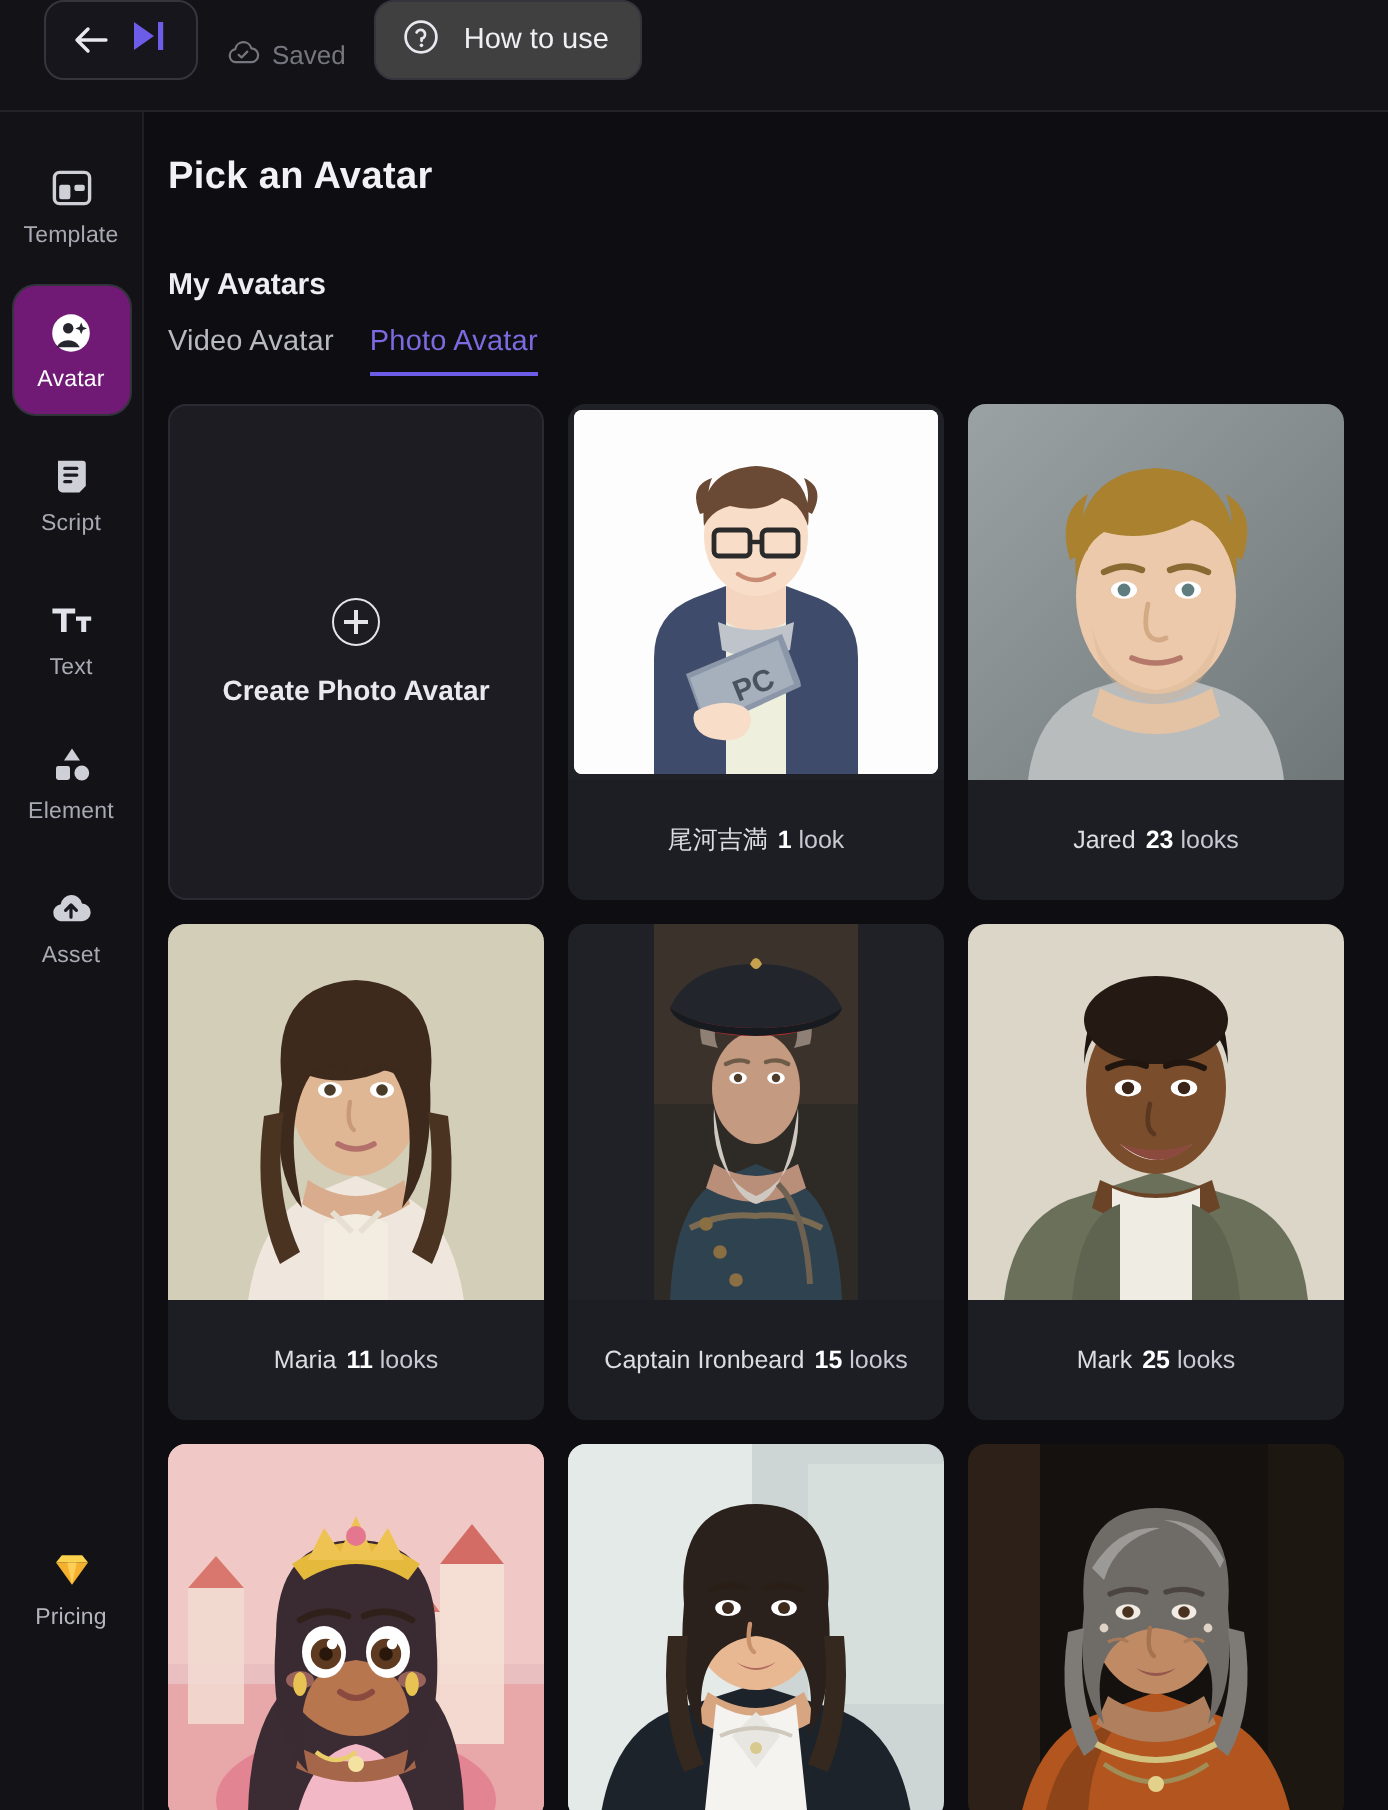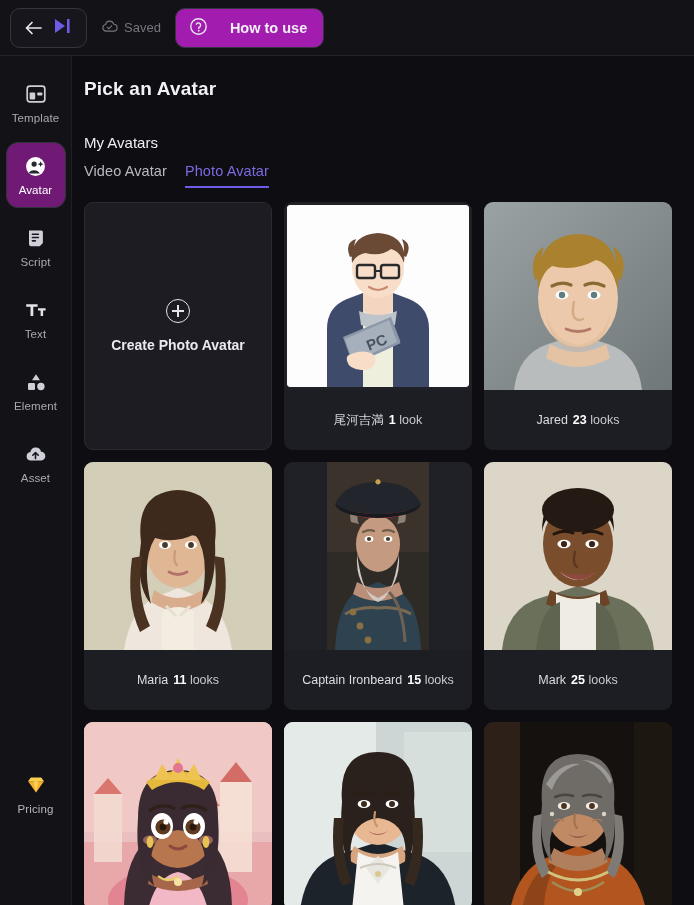--- a/index.html
+++ b/index.html
@@ -10,42 +10,42 @@
     overflow: hidden;
     color: #e9e9ee;
   }
   #app { position: relative; width: 694px; height: 905px; display: flex; flex-direction: column; }
 
   
   .topbar {
     height: 56px; flex: 0 0 56px;
     background: #121217;
     border-bottom: 1px solid #232329;
-    display: flex; align-items: center;
-    padding-left: 10px; gap: 10px;
+    display: flex; 
+    padding-left: 22px; gap: 10px;
   }
   .nav-pill {
     height: 40px; display: flex; align-items: center; gap: 11px;
     padding: 0 14px;
     border: 1px solid #35353d; border-radius: 10px;
     background: #16161c;
   }
   .back-arrow { width: 17px; height: 14px; position: relative; }
   .back-arrow svg { display: block; }
   .logo-mark { display: block; }
   .saved {
     display: flex; align-items: center; gap: 6px;
     color: #76767f; font-size: 13px; padding: 0 4px;
   }
   .howto {
-    height: 40px; display: flex; align-items: center; gap: 22px;
+    height: 40px; display: flex; align-items: center; gap: 12px;
     padding: 0 16px 0 13px;
     border: 1px solid #35353d; border-radius: 10px;
-    background: #a21caf;
-    font-size: 14.5px; font-weight: 700; color: #f0f0f4;
+    background: #404040;
+    font-size: 14.5px; font-weight: 400; color: #f0f0f4;
   }
 
   
   .body-row { flex: 1 1 auto; display: flex; min-height: 0; }
 
   
   .sidebar {
     width: 72px; flex: 0 0 72px;
     background: #121217;
     border-right: 1px solid #1f1f25;
@@ -74,21 +74,21 @@
     background: #0e0e12;
     padding: 22px 0 0 0;
     overflow: hidden;
     position: relative;
   }
   .page-title {
     font-size: 19px; font-weight: 700; color: #f2f2f6;
     padding: 0 0 0 12px; margin-bottom: 34px; letter-spacing: .2px;
   }
   .sec-title {
-    font-size: 15px; font-weight: 400; color: #eeeef3;
+    font-size: 15px; font-weight: 700; color: #eeeef3;
     padding-left: 12px; margin-bottom: 12px;
   }
   .tabs { display: flex; gap: 18px; padding-left: 12px; margin-bottom: 14px; }
   .tab {
     font-size: 14.5px; color: #b9b9c2; padding-bottom: 7px;
     border-bottom: 2px solid transparent; cursor: pointer; letter-spacing: .1px;
   }
   .tab.active { color: #7b6ae0; border-bottom-color: #6c5ce7; }
 
   

